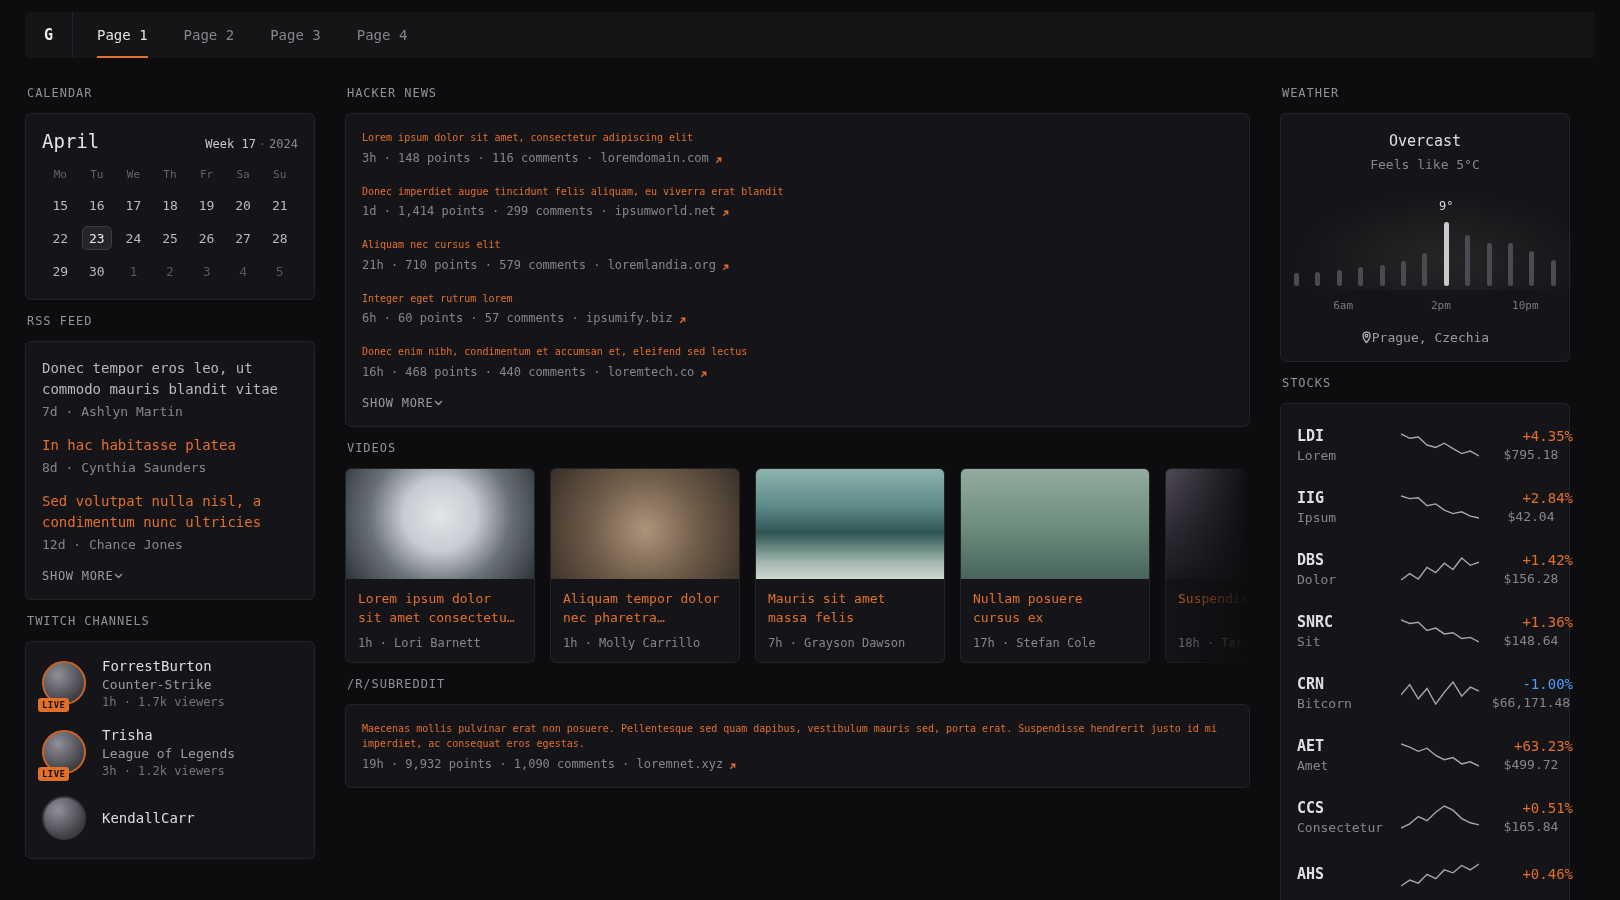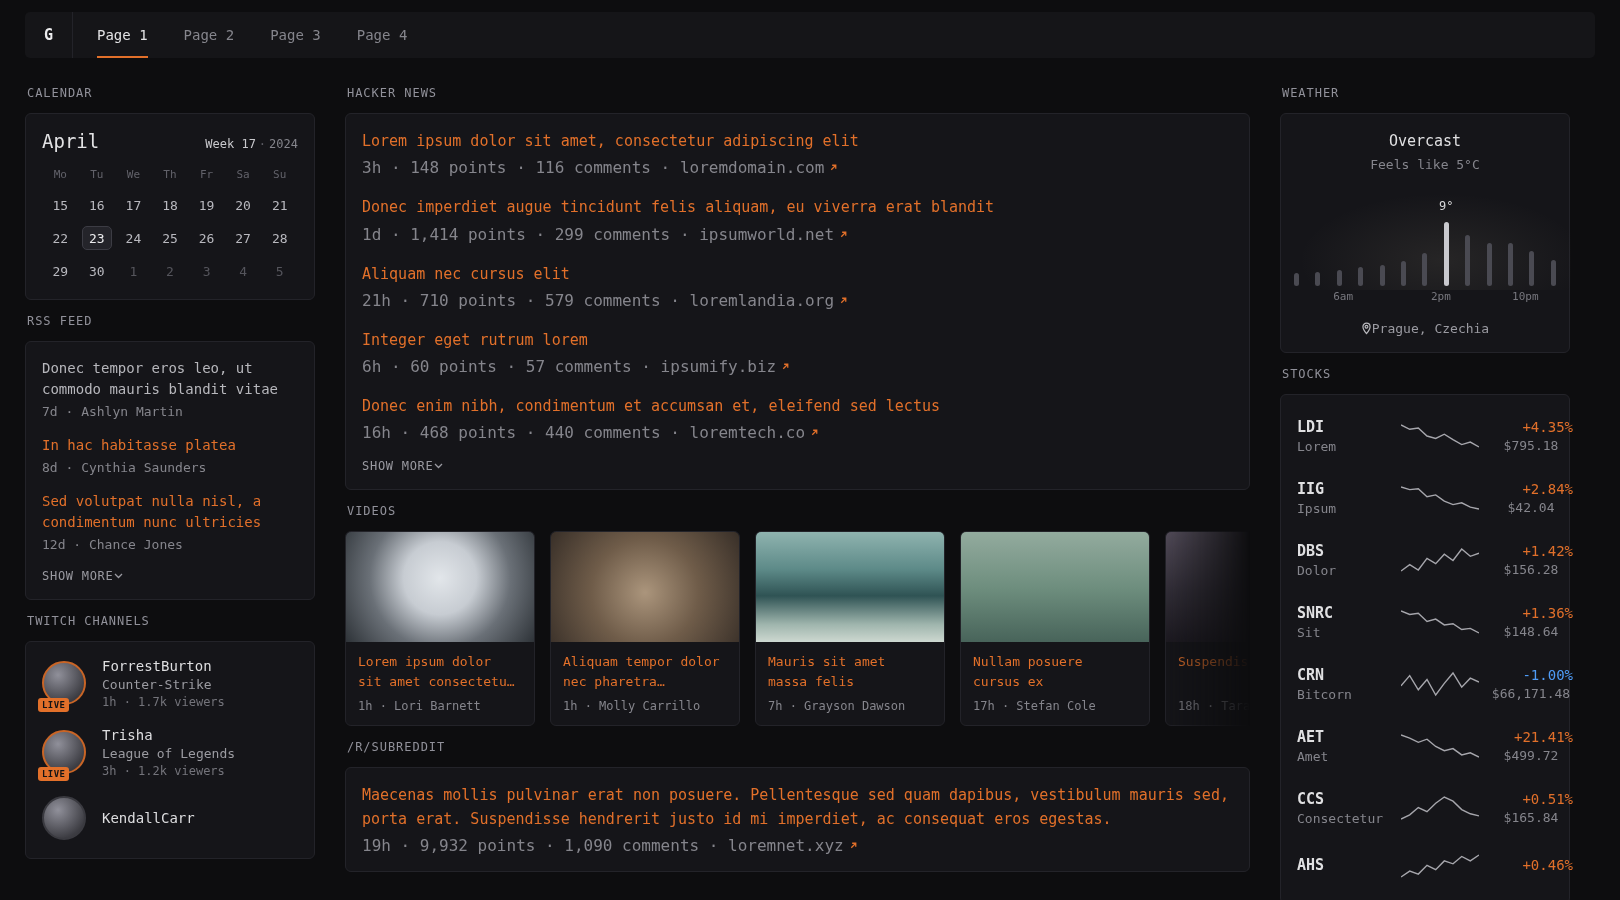--- a/index.html
+++ b/index.html
@@ -110,22 +110,22 @@
     background:var(--accent);color:#131315;
     font-size:9px;font-weight:bold;letter-spacing:0.05em;
     padding:2px 4px;border-radius:3px;
   }
   .ch-name{color:#dedee0;font-size:14px;}
   .ch-game{color:#9b9ba1;font-size:13px;margin-top:3px;}
   .ch-meta{color:#74747b;font-size:12px;margin-top:3px;}
 
   
   .hn-item + .hn-item{margin-top:19px;}
-  .hn-title{color:var(--accent);font-size:15px;line-height:1.55;}
-  .hn-meta{color:var(--txt-dim);font-size:16px;margin-top:5px;display:flex;align-items:center;gap:5px;}
+  .hn-title{color:var(--accent);font-size:10px;line-height:1.55;}
+  .hn-meta{color:var(--txt-dim);font-size:12px;margin-top:5px;display:flex;align-items:flex-end;gap:5px;}
   .hn-meta svg{stroke:var(--accent);}
 
   
   .carousel{
     display:flex;gap:15px;overflow:hidden;
     -webkit-mask-image:linear-gradient(90deg,#000 90%,transparent 100%);
             mask-image:linear-gradient(90deg,#000 90%,transparent 100%);
   }
   .video-card{
     width:190px;flex:none;
@@ -155,21 +155,21 @@
     background:radial-gradient(ellipse at 56% 72%, rgba(190,178,150,0.10), transparent 62%);
     pointer-events:none;
   }
   .wbar-col{position:relative;width:7px;display:flex;justify-content:center;}
   .wbar{width:5px;border-radius:3px;background:#4a4a52;}
   .wbar-col.hl .wbar{background:#c9c9ce;}
   .wbar-temp{
     position:absolute;left:50%;transform:translateX(-50%);
     color:#d8d8da;font-size:12px;white-space:nowrap;
   }
-  .w-times{position:relative;height:15px;margin:4px 8px 0;font-size:11px;color:#77777e;}
+  .w-times{position:relative;height:15px;margin:13px 8px 0;font-size:11px;color:#77777e;}
   .w-times span{position:absolute;transform:translateX(-50%);}
   .w-loc{
     display:flex;justify-content:center;align-items:center;gap:0;
     margin-top:16px;color:var(--txt-mid);font-size:13px;
   }
   .w-loc svg{stroke:#b9b9be;}
 
   
   .stocks-card{padding:10px 16px;}
   .stock-row{display:flex;align-items:center;gap:10px;padding:13px 0;}
@@ -626,21 +626,21 @@
             <div class="stock-id" data-interactable="false">
               <div class="stock-sym" data-interactable="false">AET</div>
               <div class="stock-name" data-interactable="false">Amet</div>
             </div>
             <div class="stock-spark" data-interactable="false">
               <svg width="78" height="28" viewBox="0 0 78 28">
                 <polyline points="0.0,3.0 8.7,6.1 17.3,10.3 26.0,7.2 34.7,14.5 43.3,18.7 52.0,16.6 60.7,22.9 69.3,20.8 78.0,25.0" fill="none" stroke="#a6a6ac" stroke-width="1.4"></polyline>
               </svg>
             </div>
             <div class="stock-right" data-interactable="false">
-              <div class="stock-change" data-interactable="false">+21.41%</div>
+              <div class="stock-change" data-interactable="false">+63.23%</div>
               <div class="stock-price" data-interactable="false">$499.72</div>
             </div>
           </div>
 
           <div class="stock-row" data-interactable="true">
             <div class="stock-id" data-interactable="false">
               <div class="stock-sym" data-interactable="false">CCS</div>
               <div class="stock-name" data-interactable="false">Consectetur</div>
             </div>
             <div class="stock-spark" data-interactable="false">

